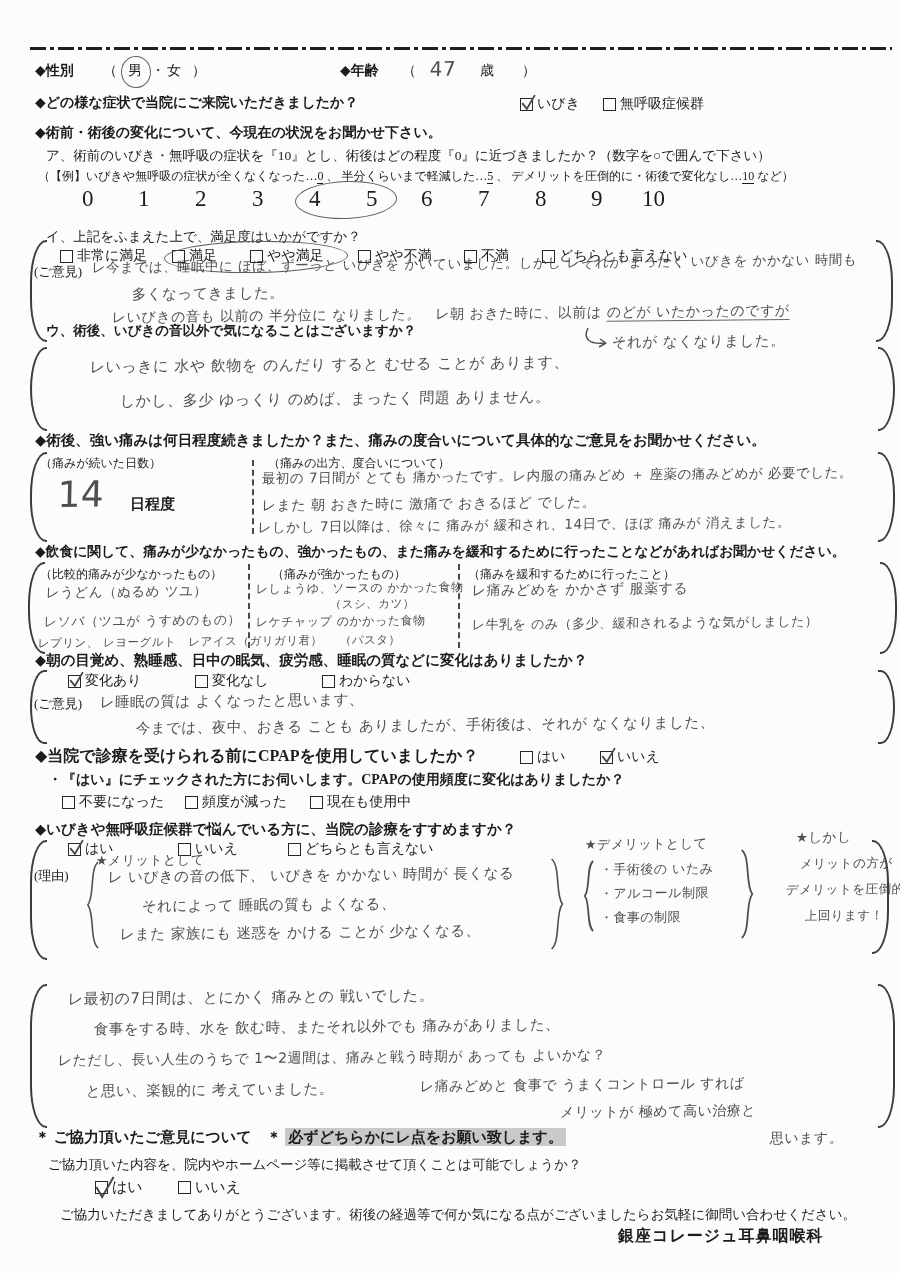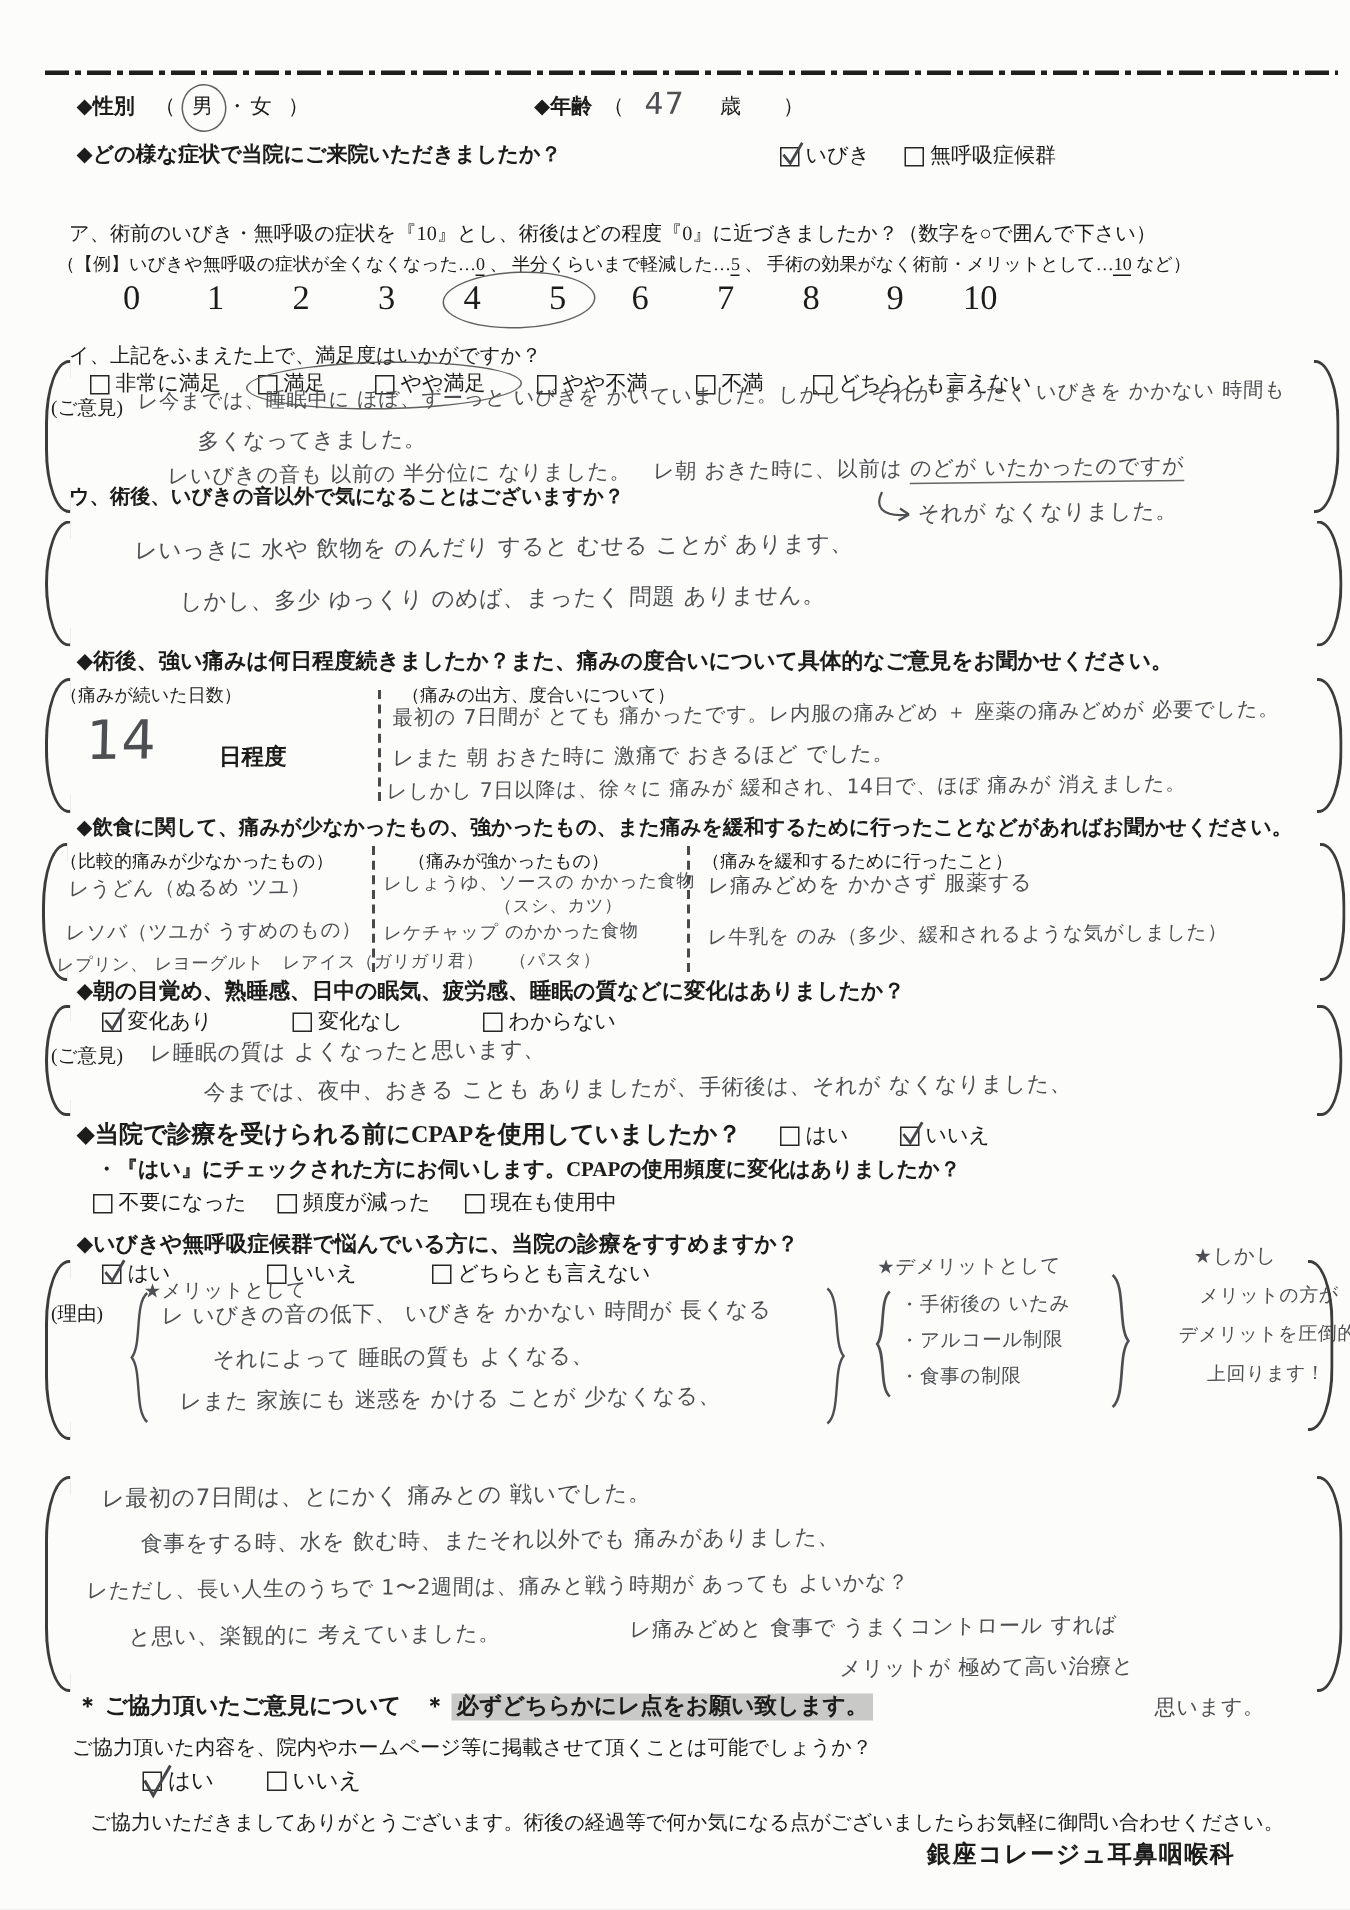--- a/index.html
+++ b/index.html
@@ -1,20 +1,20 @@
 <!DOCTYPE html>
 <html><head>
 <meta charset="utf-8">
 <style>
   html,body{margin:0;padding:0;background:#e8e8e6;}
   .page{position:relative;width:900px;height:1273px;background:#fcfcfa;
         font-family:"Liberation Serif","DejaVu Serif",serif;color:#1c1c1c;overflow:hidden;}
   .abs{position:absolute;white-space:nowrap;}
   .p{font-size:14px;}
-  .b{font-weight:bold;margin-left:16px;}
+  .b{font-weight:bold;}
   .sm{font-size:12px;}
   .title{font-size:23px;letter-spacing:3px;border-bottom:2px solid #222;padding:0 6px 3px 2px;}
   .divider{height:3px;background:repeating-linear-gradient(90deg,#1f1f1f 0 16px,transparent 16px 20px,#1f1f1f 20px 24px,transparent 24px 28px);}
   .hw{font-family:"DejaVu Sans","Liberation Sans",sans-serif;color:#4d4f52;font-size:14.5px;
       letter-spacing:0.5px;transform:rotate(-0.6deg) skewX(-2deg);transform-origin:left top;}
   .num{font-size:23px;font-family:"Liberation Serif",serif;}
   .circ{position:absolute;border:1.7px solid #606060;border-radius:50%;transform:rotate(-2deg);}
   .opt{display:flex;align-items:center;gap:4px;}
   .cb{position:relative;display:inline-block;width:11px;height:11px;border:1.5px solid #262626;flex:0 0 auto;}
   .ck{position:absolute;left:-1px;top:-5px;width:16px;height:16px;overflow:visible;}
@@ -55,23 +55,24 @@
           <path d="M2 8 L6 13 L13 1" fill="none" stroke="#44464a" stroke-width="1.6"></path>
         </svg>
     </span>
     <span class="p">いびき</span>
   </span>
   <span class="abs opt" style="left:603px;top:95px">
     <span class="cb"></span>
     <span class="p">無呼吸症候群</span>
   </span>
 
+  <span class="abs p b" style="left:35px;top:124px">◆術前・術後の変化について、今現在の状況をお聞かせ下さい。</span>
   <span class="abs p" style="left:46px;top:147px;font-size:13.5px">ア、術前のいびき・無呼吸の症状を『10』とし、術後はどの程度『0』に近づきましたか？（数字を○で囲んで下さい）</span>
   <span class="abs sm" style="left:38px;top:168px">
-    <span>（【例】いびきや無呼吸の症状が全くなくなった…</span><span class="ulk">0</span><span> 、 半分くらいまで軽減した…</span><span class="ulk">5</span><span> 、 手術の効果がなく術前・メリットとして…</span><span class="ulk">10</span><span> など）</span>
+    <span>（【例】いびきや無呼吸の症状が全くなくなった…</span><span class="ulk">0</span><span> 、 半分くらいまで軽減した…</span><span class="ulk">5</span><span> 、 デメリットを圧倒的に・術後で変化なし…</span><span class="ulk">10</span><span> など）</span>
   </span>
 
   <span class="abs num" style="left:82px;top:186px">0</span>
   <span class="abs num" style="left:138px;top:186px">1</span>
   <span class="abs num" style="left:195px;top:186px">2</span>
   <span class="abs num" style="left:252px;top:186px">3</span>
   <span class="abs num" style="left:309px;top:186px">4</span>
   <span class="abs num" style="left:366px;top:186px">5</span>
   <span class="abs num" style="left:421px;top:186px">6</span>
   <span class="abs num" style="left:478px;top:186px">7</span>

